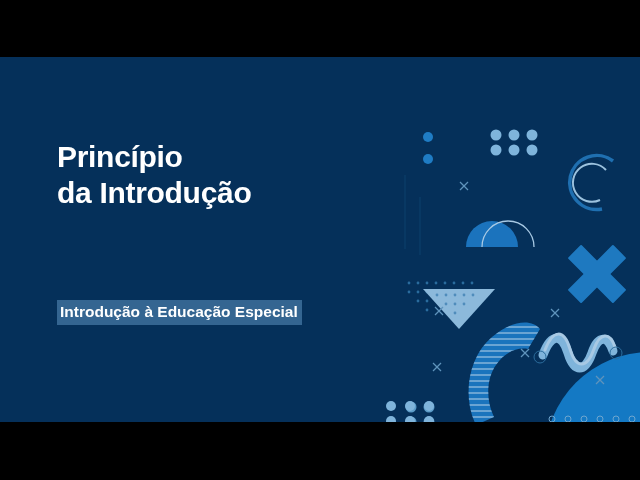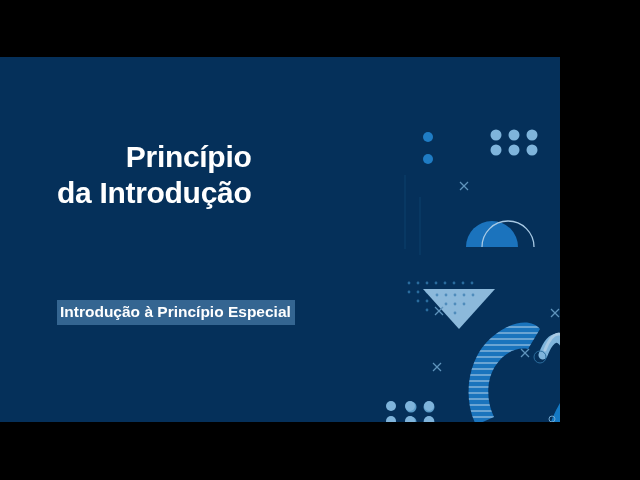--- a/index.html
+++ b/index.html
@@ -31,25 +31,24 @@
     z-index: 50;
   }
   #letterbox-top { top: 0; height: 57px; }
   #letterbox-bottom { top: 422px; height: 58px; }
 
   
   #slide-stage {
     position: absolute;
     left: 0;
     top: 57px;
-    width: 560px;
+    width: 640px;
     height: 365px;
     background: #05305a;
     overflow: hidden;
-    text-align: right;
   }
 
   
   #title-block {
     position: absolute;
     left: 57px;
     top: 82px;
     z-index: 20;
   }
   .title-line {
@@ -316,20 +315,20 @@
         </g>
       </svg>
     </div>
 
     <div id="title-block">
       <span class="title-line">Princípio</span>
       <span class="title-line">da Introdução</span>
     </div>
 
     <div id="subtitle-block">
-      <span id="subtitle-text">Introdução à Princípio Especial</span>
+      <span id="subtitle-text">Introdução à Educação Especial</span>
     </div>
 
   </div>
 
   <div id="letterbox-bottom" class="letterbox"></div>
 
 </div>
 
 </body></html>

